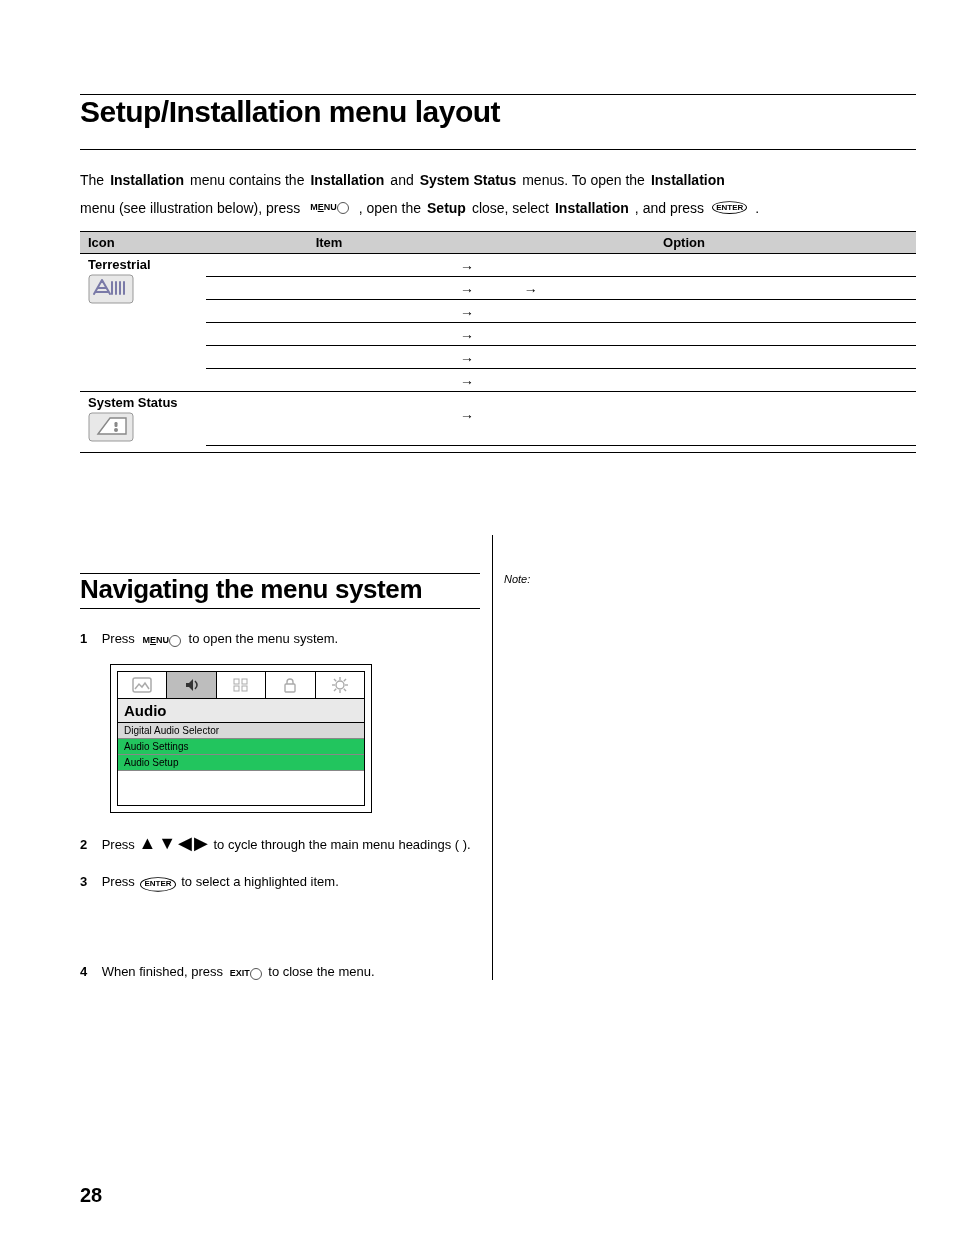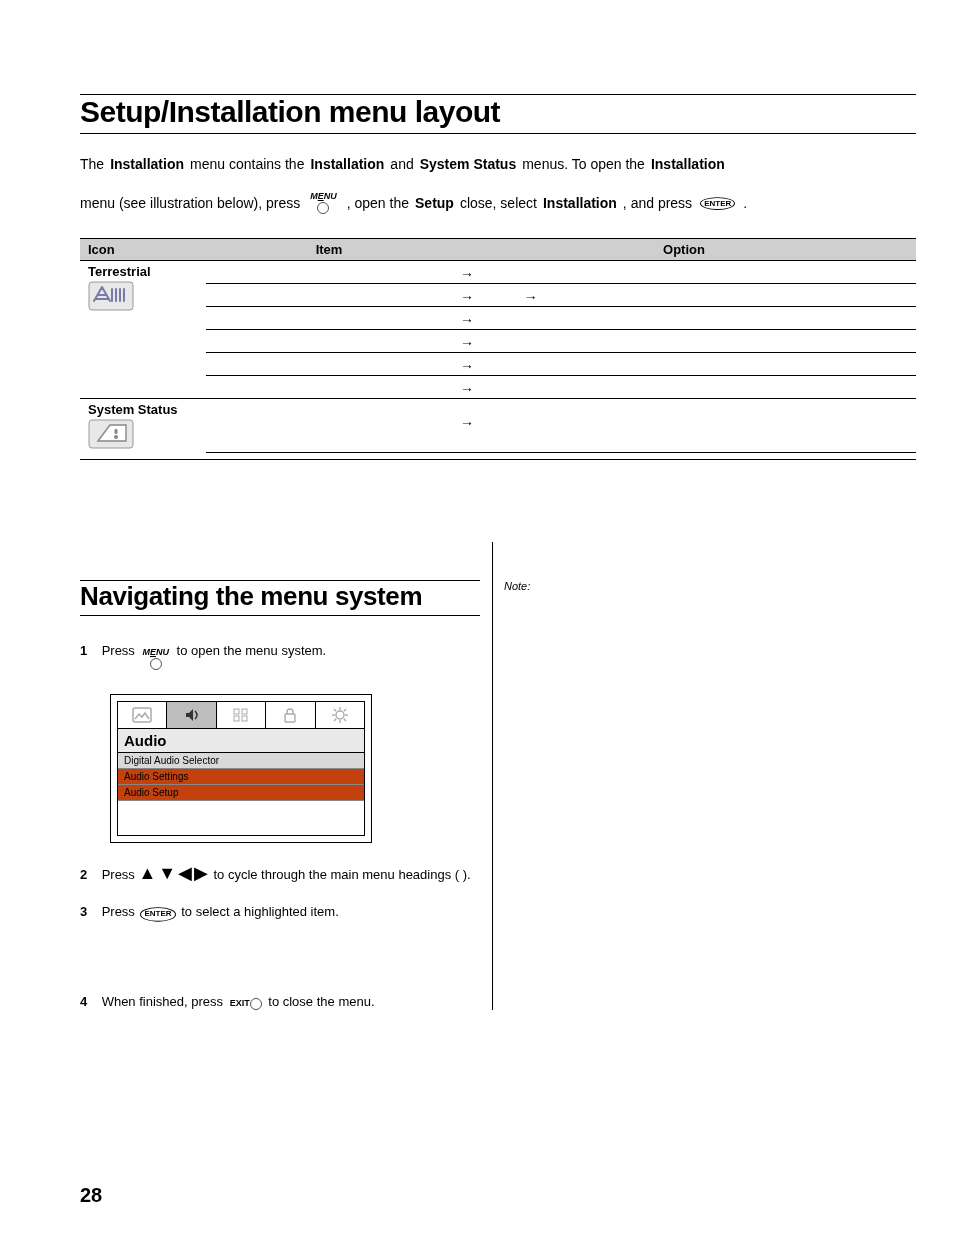--- a/index.html
+++ b/index.html
@@ -24,32 +24,32 @@
     letter-spacing:.2px;
   }
   h1{
     font-family:"Helvetica Neue",Arial,sans-serif;
     font-weight:800;
     font-size:30px;
     letter-spacing:-.5px;
     margin:38px 0 6px;
     border-top:1.5px solid #000;
     border-bottom:1.5px solid #000;
-    padding:0 0 4px;
+    padding:0 0 20px;
   }
   .intro-row{
     display:flex;
     align-items:center;
     gap:6px;
     font-size:14px;
     margin-top:22px;
     flex-wrap:wrap;
   }
   .strong{font-weight:800;}
-  .menu-glyph-wrap{display:inline-flex;flex-direction:column;align-items:center;line-height:1;margin:14px 4px;font-style:italic;}
+  .menu-glyph-wrap{display:inline-flex;flex-direction:row;align-items:center;line-height:1;margin:7px 4px;}
   .menu-glyph-wrap .lbl{font-size:9px;font-weight:700;letter-spacing:0;}
   .menu-glyph-wrap .lbl .u{text-decoration:underline;}
   .menu-glyph-wrap .ring{width:10px;height:10px;border:1.2px solid #555;border-radius:50%;margin-top:1px;}
   .enter-badge{
     display:inline-flex;align-items:center;justify-content:center;
     border:1.2px solid #000;border-radius:50%;
     font-size:8px;font-weight:700;padding:2px 3px;
     transform:scaleY(.85);
     margin:0 2px;
   }
@@ -127,21 +127,21 @@
   .tab:last-child{border-right:none;}
   .tab.active{background:#bdbdbd;}
   .tab svg{opacity:.55;}
   .tab.active svg{opacity:1;}
   .menu-title{
     font-weight:800;font-size:15px;padding:3px 6px;background:#e9e9e9;
     border-bottom:1px solid #000;
   }
   .menu-item{
     font-size:10px;padding:2px 6px;border-bottom:1px solid #888;
-    background:#c2410c;
+    background:#22c55e;
   }
   .menu-item.sel{background:#d9d9d9;}
   .menu-mock .pad{height:34px;}
   .dpad{
     font-size:18px;letter-spacing:2px;display:inline-block;
   }
   .notes{
     font-style:italic;font-size:13.5px;line-height:1.45;
     padding-left:14px;margin:0;
   }

